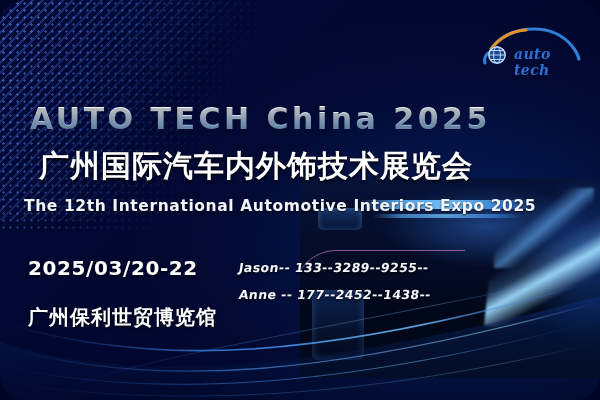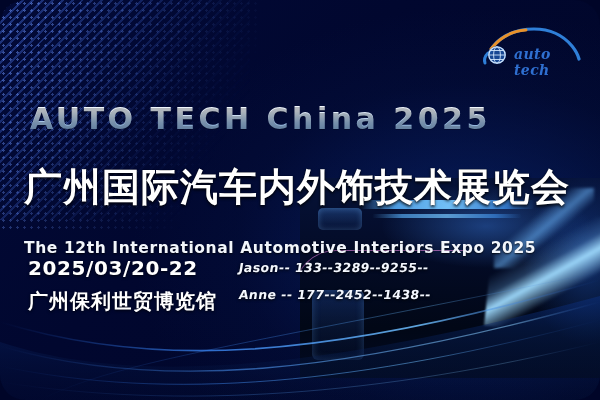--- a/index.html
+++ b/index.html
@@ -93,45 +93,43 @@
   .headline-en{
     position:absolute;left:30px;top:101px;
     font-family:"DejaVu Sans", sans-serif;
     font-weight:700;font-size:30px;letter-spacing:3.5px;
     background:linear-gradient(180deg,#ffffff 0%,#e8f1fb 30%,#9fc0e4 62%,#6f98c8 100%);
     -webkit-background-clip:text;background-clip:text;color:transparent;
     text-shadow:0 1px 0 rgba(0,0,0,.25);
     white-space:nowrap;
   }
   .headline-cn{
-    position:absolute;left:24px;top:146px;
-    font-family:"DejaVu Sans", sans-serif;
-    font-weight:700;font-size:38px;letter-spacing:1px;color:#ffffff;
+    position:absolute;left:39px;top:146px;
+    font-family:"DejaVu Sans", sans-serif;
+    font-weight:700;font-size:30px;letter-spacing:1px;color:#ffffff;
     text-shadow:0 2px 3px rgba(0,0,0,.75), 0 0 1px rgba(0,0,0,.9);
     white-space:nowrap;
-    margin-top:16px;
   }
   .headline-sub{
     position:absolute;left:24px;top:197px;
     font-family:"DejaVu Sans", sans-serif;
     font-weight:700;font-size:15.5px;letter-spacing:.6px;color:#f2f6fc;
     text-shadow:0 1px 2px rgba(0,0,0,.8);
     white-space:nowrap;
-    margin-top:42px;
   }
 
   
   .date{
     position:absolute;left:28px;top:256px;
     font-family:"DejaVu Sans", sans-serif;
     font-weight:700;font-size:20px;letter-spacing:.6px;color:#ffffff;
     text-shadow:0 1px 3px rgba(0,0,0,.8);white-space:nowrap;
   }
   .venue-cn{
-    position:absolute;left:28px;top:288px;
+    position:absolute;left:28px;top:304px;
     font-family:"DejaVu Sans", sans-serif;
     font-weight:700;font-size:20px;letter-spacing:1px;color:#ffffff;
     text-shadow:0 1px 3px rgba(0,0,0,.8);white-space:nowrap;
   }
   .venue-en{
     position:absolute;left:28px;top:317px;
     font-family:"DejaVu Sans", sans-serif;
     font-weight:700;font-size:13px;letter-spacing:.3px;color:#ffffff;
     text-shadow:0 1px 3px rgba(0,0,0,.9);white-space:nowrap;
   }

